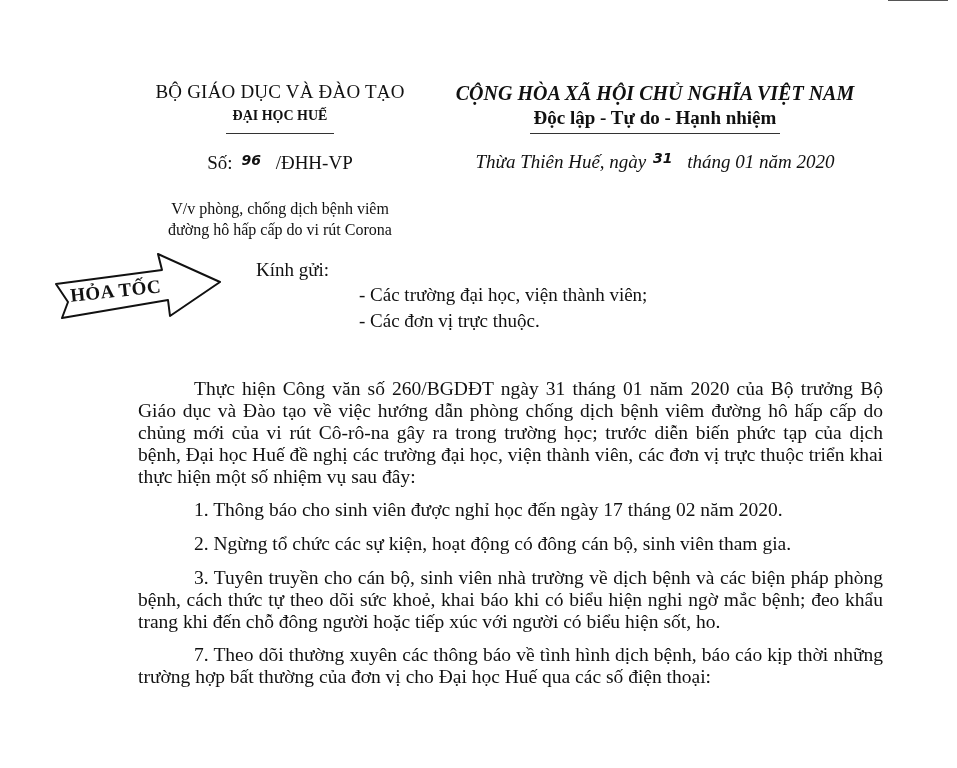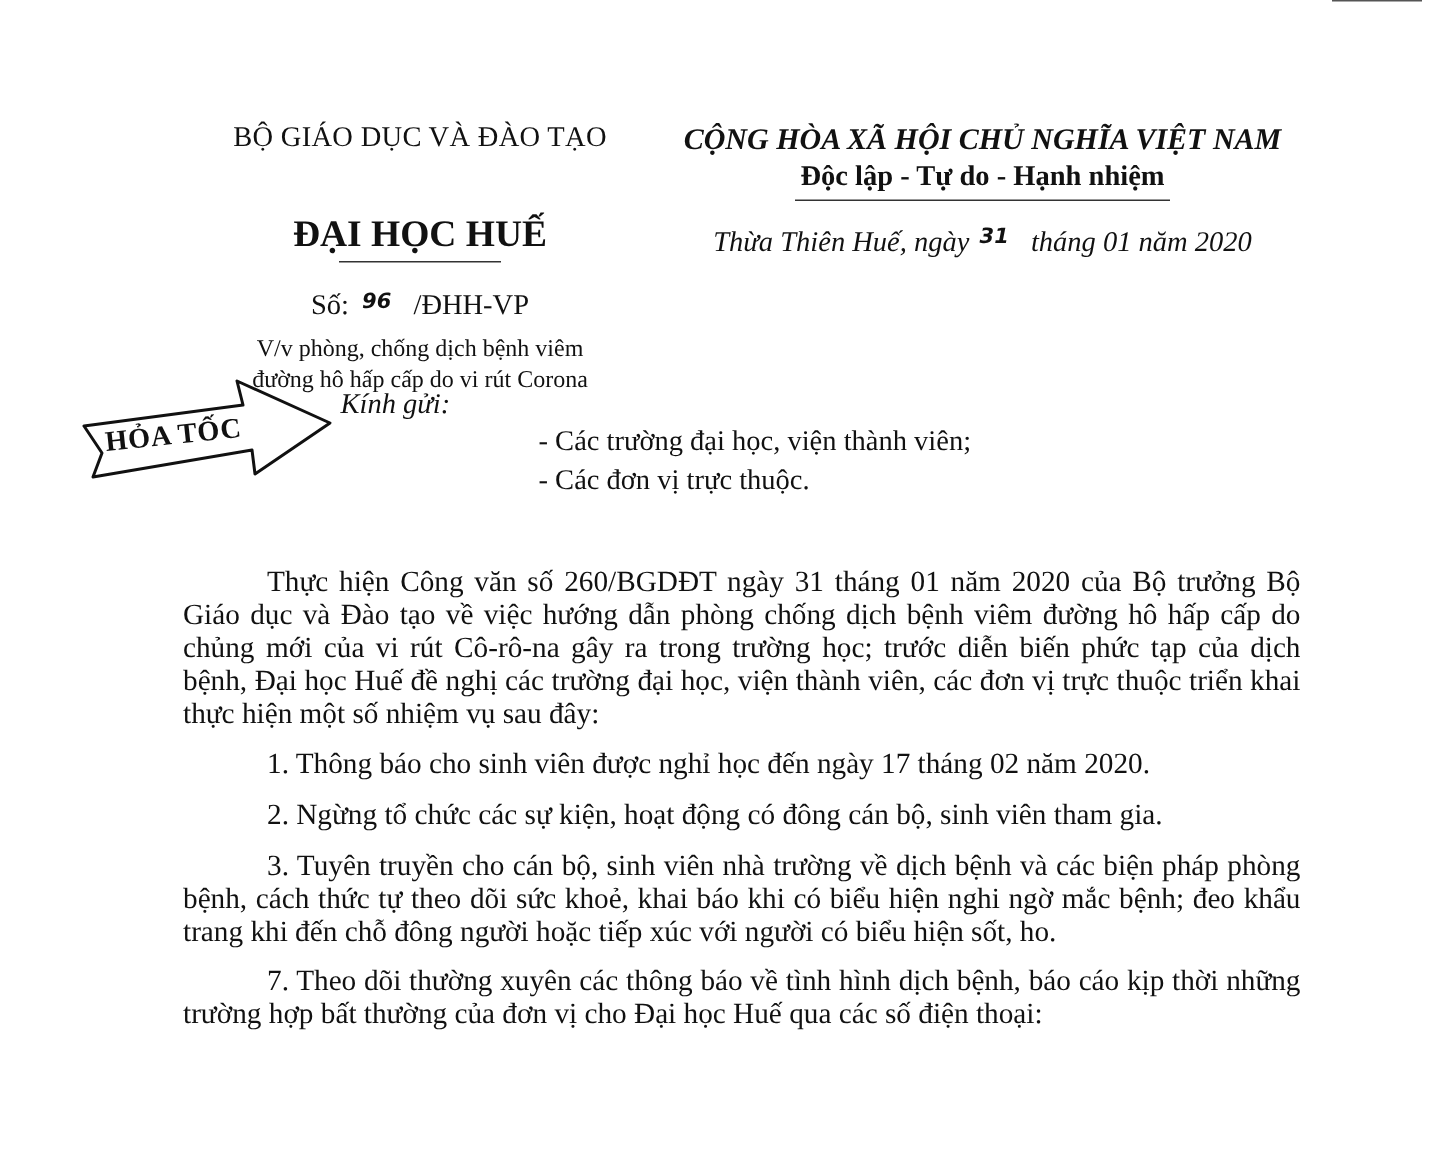--- a/index.html
+++ b/index.html
@@ -5,41 +5,41 @@
     html, body { margin: 0; padding: 0; background: #ffffff; }
     body {
       width: 957px; height: 768px; overflow: hidden; position: relative;
       font-family: "Liberation Serif", "DejaVu Serif", serif;
       color: #111111;
     }
     .top-rule { position: absolute; left: 888px; top: 0; width: 60px; height: 1px; background: #555; }
 
     .left-header { position: absolute; left: 130px; top: 80px; width: 300px; text-align: center; }
     .ministry { font-size: 19px; line-height: 24px; letter-spacing: 0.2px; }
-    .university { font-size: 25px; font-weight: bold; line-height: 24px; margin-top: 41px; }
+    .university { font-size: 14px; font-weight: bold; line-height: 24px; }
     .uni-rule { width: 108px; height: 1px; background: #333; margin: 5px auto 0 auto; }
     .doc-number { font-size: 19px; line-height: 24px; margin-top: 17px; }
     .doc-number .handwritten { font-family: "DejaVu Sans", sans-serif; font-style: italic; font-weight: bold; font-size: 14px; margin: 0 10px 13px 4px; position: relative; top: -4px; }
-    .subject { font-size: 16px; line-height: 21px; margin-top: 5px; }
+    .subject { font-size: 16px; line-height: 21px; margin-top: 22px; }
 
     .right-header { position: absolute; left: 420px; top: 80px; width: 470px; text-align: center; }
     .nation { font-size: 20px; font-weight: bold; line-height: 26px; font-style: italic; }
     .motto { font-size: 19px; font-weight: bold; line-height: 24px; }
     .motto-rule { width: 250px; height: 1px; background: #333; margin: 3px auto 0 auto; }
     .date-line { font-size: 19px; font-style: italic; line-height: 24px; margin-top: 16px; }
     .date-line .handwritten { font-family: "DejaVu Sans", sans-serif; font-style: italic; font-weight: bold; font-size: 14px; margin: 0 10px 12px 2px; position: relative; top: -5px; }
 
     .urgent-stamp { position: absolute; left: 50px; top: 250px; width: 180px; height: 80px; }
     .urgent-stamp svg { position: absolute; left: 0; top: 0; }
     .urgent-label { position: absolute; left: 20px; top: 30px; font-size: 19px; font-weight: bold; letter-spacing: 0.5px; transform: rotate(-6deg); }
 
-    .recipients { position: absolute; left: 227px; top: 258px; font-size: 19px; line-height: 24px; font-style: italic; }
+    .recipients { position: absolute; left: 256px; top: 258px; font-size: 19px; line-height: 24px; }
     .recipient-list { position: absolute; left: 359px; top: 282px; font-size: 19px; line-height: 26px; }
 
-    .body { position: absolute; left: 122px; top: 378px; width: 745px; font-size: 19.5px; line-height: 22px; text-align: justify; }
+    .body { position: absolute; left: 138px; top: 378px; width: 745px; font-size: 19.5px; line-height: 22px; text-align: justify; }
     .para { margin: 0 0 11px 0; text-indent: 56px; }
     .para.tight { margin-bottom: 12px; }
   </style>
 </head>
 <body>
 
 <div class="top-rule"></div>
 
 <div class="left-header">
   <div class="ministry">BỘ GIÁO DỤC VÀ ĐÀO TẠO</div>

